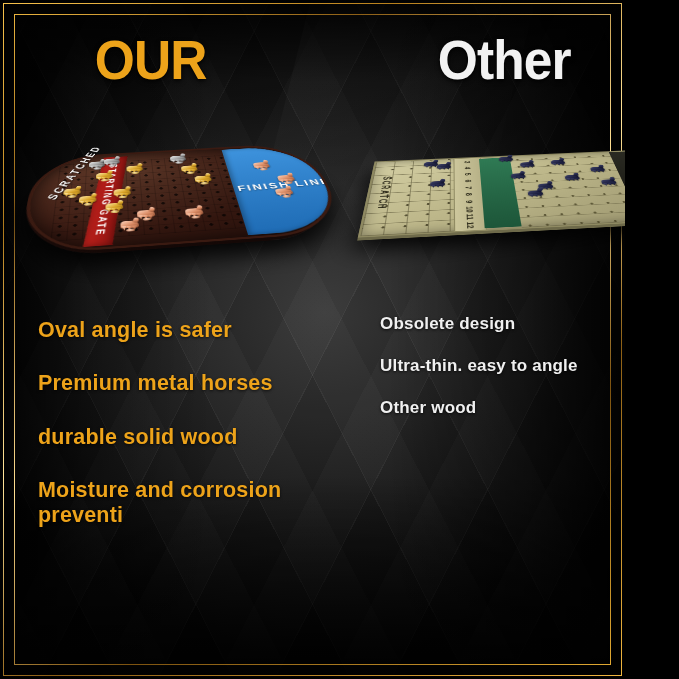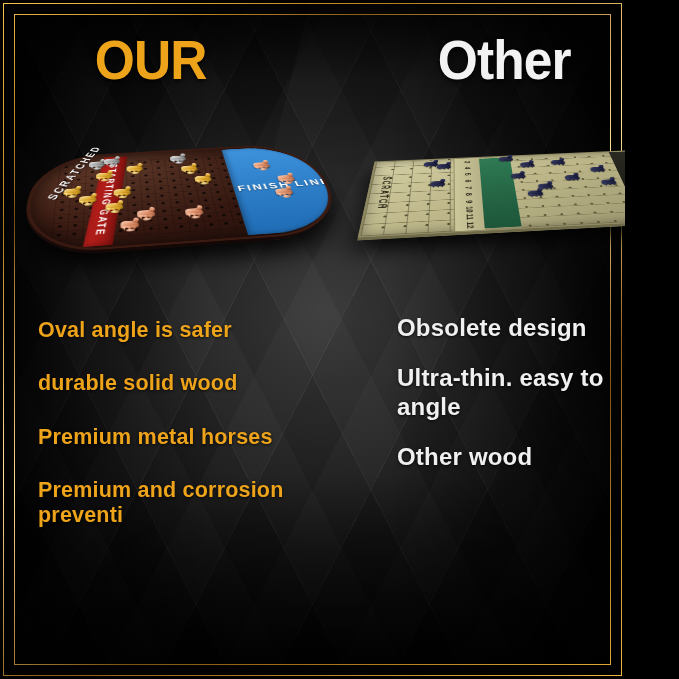--- a/index.html
+++ b/index.html
@@ -207,23 +207,22 @@
   .col-other{left:380px;top:314px;width:288px;}
   .feat{
     font-weight:700;line-height:1.18;
     font-family:"Liberation Sans","DejaVu Sans",sans-serif;
   }
   .col-our .feat{
     color:#eda31a;font-size:21.5px;margin-bottom:28px;letter-spacing:.2px;
     text-shadow:0 1px 3px rgba(0,0,0,.75);
   }
   .col-other .feat{
-    color:#f0f0f0;font-size:24px;margin-bottom:22px;letter-spacing:.2px;
+    color:#f0f0f0;font-size:17px;margin-bottom:22px;letter-spacing:.2px;
     text-shadow:0 1px 3px rgba(0,0,0,.8);
-    margin-left:17px;
   }
   .col-our .feat:last-child,.col-other .feat:last-child{margin-bottom:0;}
 </style>
 </head>
 <body>
 
 <div id="stage">
 
   <div class="bg-base"></div>
   <div class="bg-diamond"></div>
@@ -382,23 +381,23 @@
           </div>
           <div class="bhorse" style="left: 166px; top: 76px;">
             <i></i>
           </div>
         </div>
     </div>
   </div>
 
   <div class="col col-our" id="col-our">
       <div class="feat">Oval angle is safer</div>
+      <div class="feat">Premium metal horses</div>
       <div class="feat">durable solid wood</div>
-      <div class="feat">Premium metal horses</div>
-      <div class="feat">Premium and corrosion preventi</div>
+      <div class="feat">Moisture and corrosion preventi</div>
     </div>
   <div class="col col-other" id="col-other">
       <div class="feat">Obsolete design</div>
       <div class="feat">Ultra-thin. easy to angle</div>
       <div class="feat">Other wood</div>
     </div>
 
 </div>
 
 </body></html>

